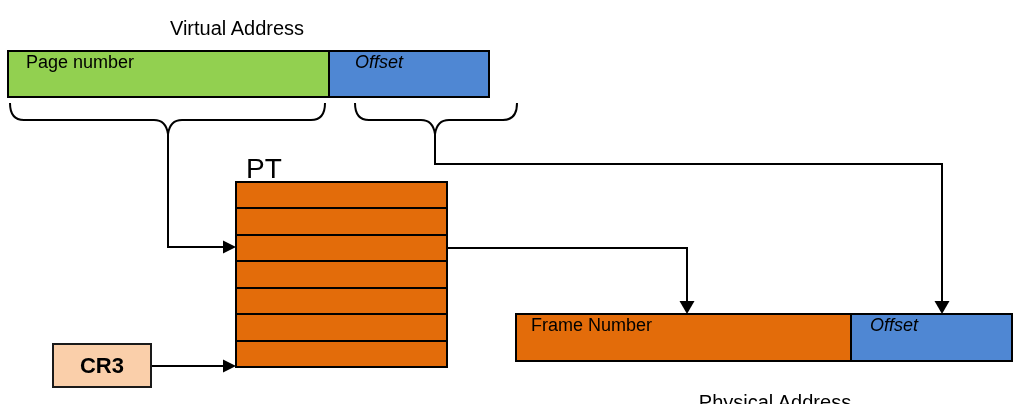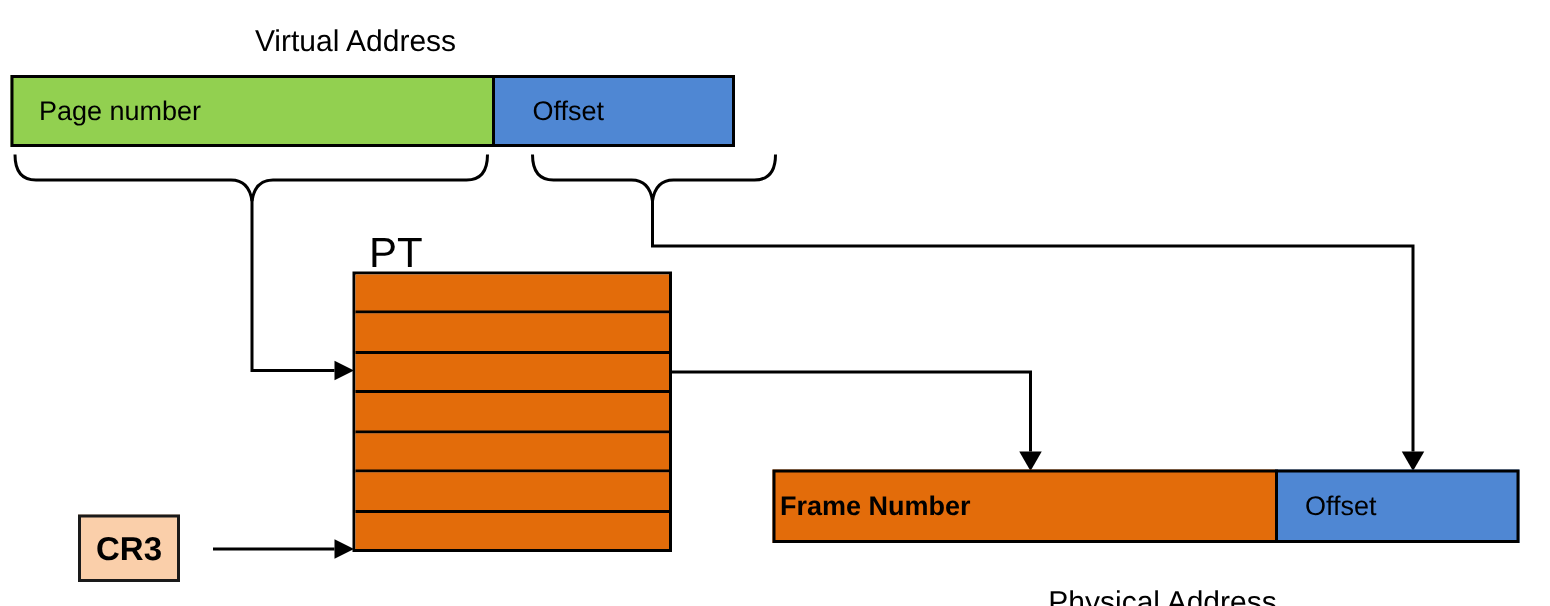--- a/index.html
+++ b/index.html
@@ -19,45 +19,45 @@
     white-space:nowrap;
   }
   .va-title{left:87px;top:17px;width:300px;}
   .pa-title{left:625px;top:363px;width:300px;margin-top:28px;}
   .bar{position:absolute;display:flex;}
   .va-bar{left:7px;top:50px;height:48px;}
   .pa-bar{left:515px;top:313px;height:49px;}
   .seg{
     box-sizing:border-box;
     border:2px solid #000;
-    display:flex;align-items:center;
+    display:flex;align-items:flex-start;
     font-size:18px;
     height:100%;
   }
-  .seg + .seg{margin-left:-2px;}
+  .seg + .seg{margin-left:-2px;font-style:italic;}
   .seg.green{background:var(--green);width:323px;padding-left:17px;}
   .seg.blue-va{background:var(--blue);width:162px;padding-left:25px;}
-  .seg.orange{background:var(--orange);width:337px;padding-left:3px;font-weight:bold;}
+  .seg.orange{background:var(--orange);width:337px;padding-left:14px;}
   .seg.blue-pa{background:var(--blue);width:163px;padding-left:18px;}
   .pt-label{
     position:absolute;left:246px;top:153px;
     font-size:28px;
   }
   .pt-table{
     position:absolute;left:235px;top:181px;
     width:213px;height:187px;
     box-sizing:border-box;
     border:2px solid #000;
     display:flex;flex-direction:column;
   }
   .pt-row{flex:1;background:var(--orange);border-bottom:2px solid #000;}
   .pt-row:last-child{border-bottom:none;}
   .cr3{
     position:absolute;left:52px;top:343px;
-    width:68px;height:45px;
+    width:100px;height:45px;
     box-sizing:border-box;
     background:var(--peach);
     border:2px solid #1a1a1a;
     display:flex;align-items:center;justify-content:center;
     font-size:22px;font-weight:bold;
   }
   .stroke{fill:none;stroke:#000;stroke-width:2px;}
   .head{fill:#000;stroke:none;}
 </style>
 </head>

